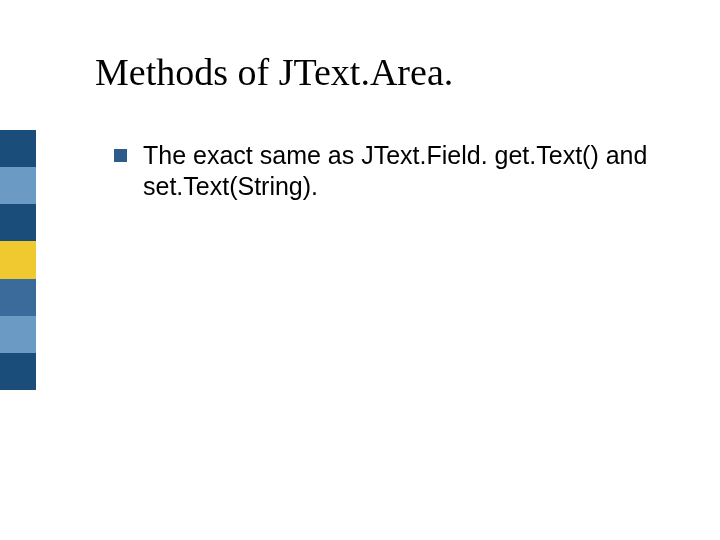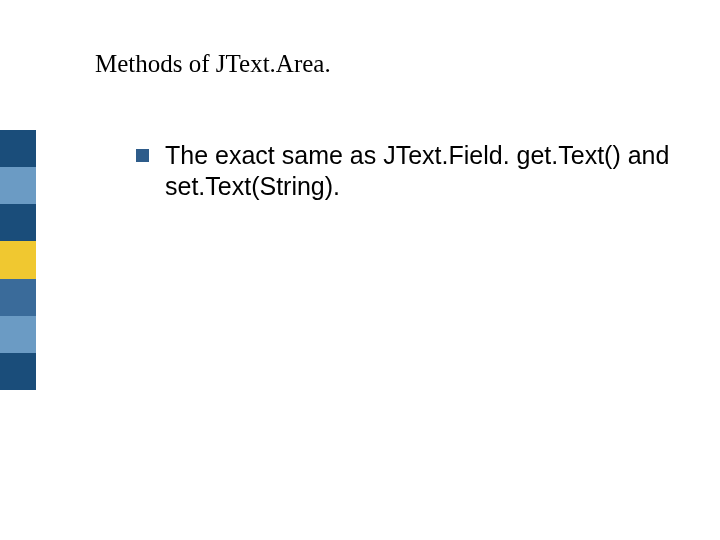--- a/index.html
+++ b/index.html
@@ -26,27 +26,27 @@
     }
     .sidebar-block {
       width: 36px;
       flex: 1;
     }
     .title {
       position: absolute;
       left: 95px;
       top: 50px;
       font-family: "Times New Roman", Times, serif;
-      font-size: 25px;
+      font-size: 38px;
       font-weight: 400;
       color: #000000;
     }
     .content {
       position: absolute;
-      left: 136px;
+      left: 114px;
       top: 140px;
       width: 560px;
     }
     .bullet-item {
       display: flex;
       align-items: flex-start;
       margin-bottom: 6px;
     }
     .bullet {
       width: 13px;

